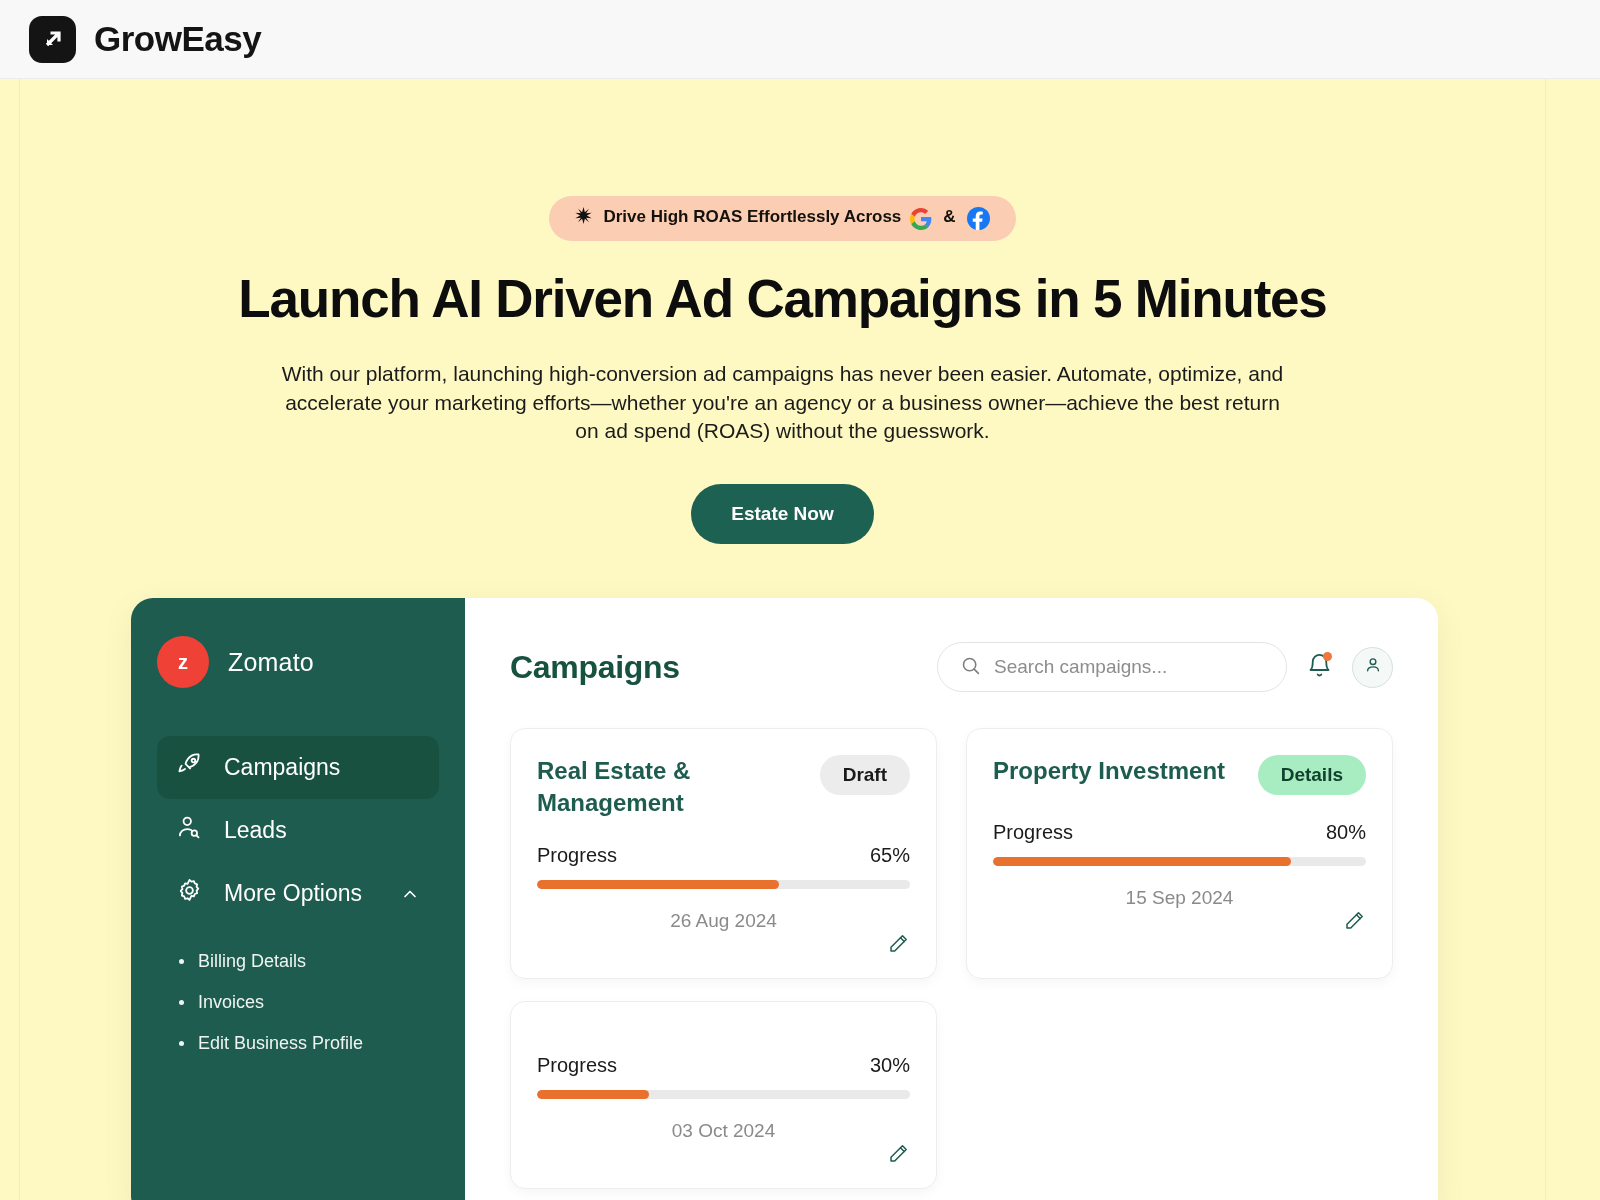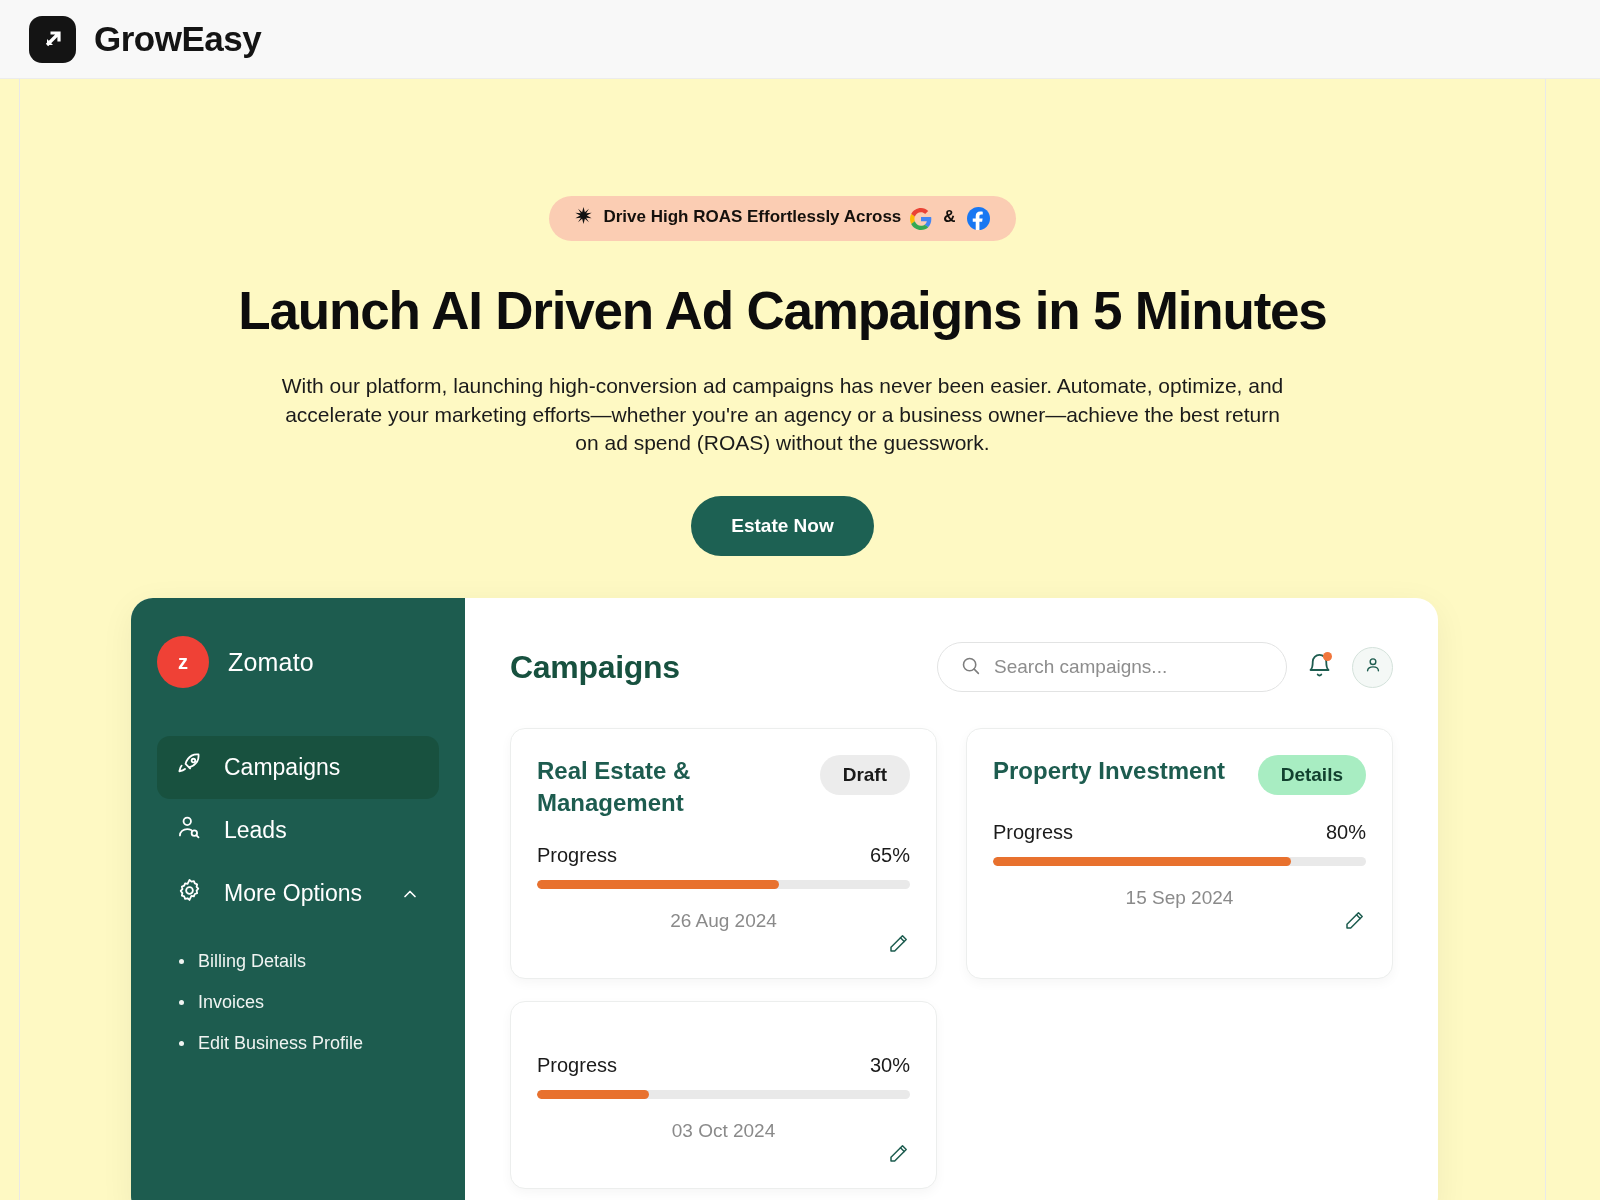--- a/index.html
+++ b/index.html
@@ -37,21 +37,21 @@
     display: inline-flex; gap: 9px;
     background: #fbcdb3; border-radius: 999px;
     padding: 11px 26px; margin-top: 117px;
     font-size: 17px; font-weight: bold; color: #14100c;
   }
   .badge .spark { display: inline-flex; margin-right: 2px; }
   .badge .amp { font-weight: bold; font-size: 17px; margin: 0 2px; }
   .logo-chip { display: inline-flex; align-items: center; }
 
   .hero-title {
-    margin-top: 41px; font-size: 53px; font-weight: bold; letter-spacing: -1.2px;
+    margin-top: 29px; font-size: 53px; font-weight: bold; letter-spacing: -1.2px;
     color: #0d0d0d; line-height: 1.1;
   }
   .hero-sub {
     margin: 32px auto 0; width: 1010px; font-size: 21px; line-height: 1.35; color: #1b1b1b;
   }
   .cta {
     margin-top: 39px; display: inline-block; background: #1d6153; color: #ffffff;
     border: none; border-radius: 999px; padding: 19px 40px;
     font-size: 19px; font-weight: bold; font-family: "Liberation Sans", sans-serif;
     cursor: pointer;

